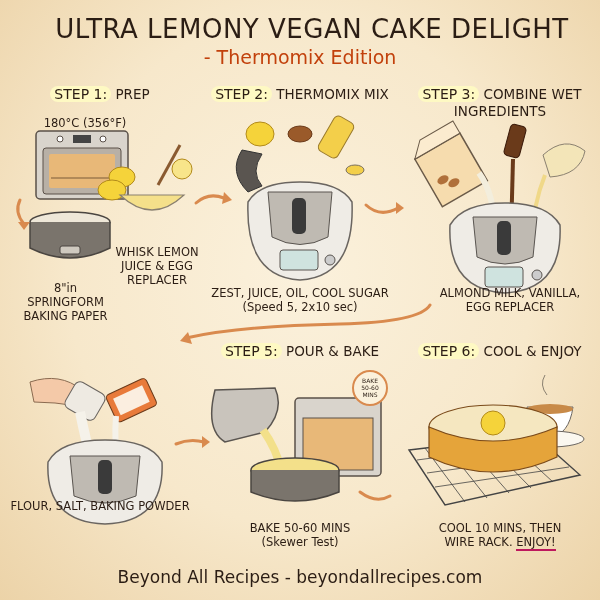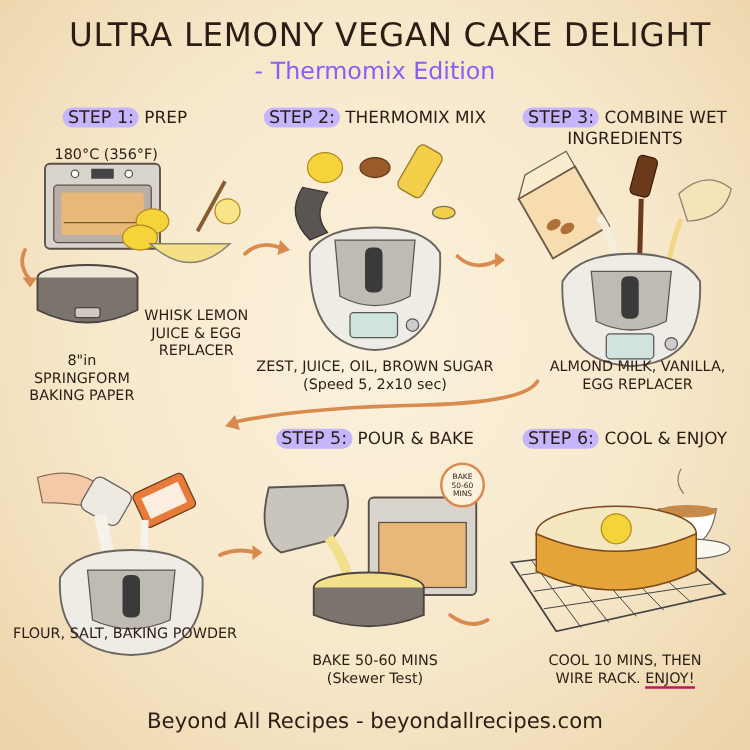--- a/index.html
+++ b/index.html
@@ -11,28 +11,28 @@
         radial-gradient(ellipse at 50% 45%, #fbf1dc 0%, #f7e8cb 55%, #ecd3a8 100%);
       position: relative;
     }
     .page { position: absolute; inset: 0; }
     .title {
       position: absolute; top: 14px; left: 0; width: 600px; text-align: center;
       font-size: 26px; letter-spacing: 0.5px; color: #2b1d14; font-weight: normal; margin-left: 12px;
     }
     .subtitle {
       position: absolute; top: 46px; left: 0; width: 600px; text-align: center;
-      font-size: 19px; color: #8b5cf6;
+      font-size: 19px; color: #c2410c;
     }
     .step { position: absolute; width: 200px; }
     .step-heading {
       text-align: center; font-size: 13.5px; line-height: 17px; color: #2b1d14;
     }
     .step-num {
-      background: #c4b5fd; border-radius: 8px; padding: 0 4px; font-size: 14px;
+      background: #fef9c3; border-radius: 8px; padding: 0 4px; font-size: 14px;
     }
     .caption {
       position: absolute; text-align: center; font-size: 11.5px; line-height: 14px; color: #2b1d14;
     }
     .illus { position: absolute; }
     .footer {
       position: absolute; top: 567px; left: 0; width: 600px; text-align: center;
       font-size: 17px; color: #2b1d14;
     }
     .enjoy-u { border-bottom: 2px solid #be185d; }
@@ -88,21 +88,21 @@
     <ellipse cx="70" cy="22" rx="12" ry="8" fill="#9a5a2a" stroke="#6a3a1a"></ellipse>
     <rect x="95" y="5" width="22" height="40" rx="5" fill="#f3cf4a" stroke="#9a7a2a" transform="rotate(30 106 25)"></rect>
     <ellipse cx="125" cy="58" rx="9" ry="5" fill="#f3cf4a" stroke="#7a7060"></ellipse>
     <path d="M12 38 Q-2 60 18 80 L32 74 Q20 60 32 42 Z" fill="#5a5550" stroke="#333"></path>
     <path d="M18 90 Q15 165 70 168 Q125 165 122 90 Q110 70 70 70 Q30 70 18 90 Z" fill="#efece6" stroke="#6a6560" stroke-width="1.5"></path>
     <path d="M38 80 L42 125 Q70 140 98 125 L102 80 Z" fill="#bfbab2" stroke="#5a5550"></path>
     <rect x="62" y="86" width="14" height="36" rx="5" fill="#3a3a3a"></rect>
     <rect x="50" y="138" width="38" height="20" rx="3" fill="#cfe3df" stroke="#5a5550"></rect>
     <circle cx="100" cy="148" r="5" fill="#ccc" stroke="#5a5550"></circle>
   </svg>
-  <div class="caption" style="left:205px;top:286px;width:190px;">ZEST, JUICE, OIL, BROWN SUGAR</div>
+  <div class="caption" style="left:205px;top:286px;width:190px;">ZEST, JUICE, OIL, COOL SUGAR</div>
   <div class="caption" style="left:205px;top:300px;width:190px;">(Speed 5, 2x10 sec)</div>
 
   <div class="step" style="left:400px;top:86px;">
     <div class="step-heading">
       <span class="step-num">STEP 3:</span>
       <span>COMBINE WET INGREDIENTS</span>
     </div>
   </div>
   <svg class="illus" style="left:415px;top:125px;" width="175" height="170">
     <g transform="rotate(-30 35 45)">

